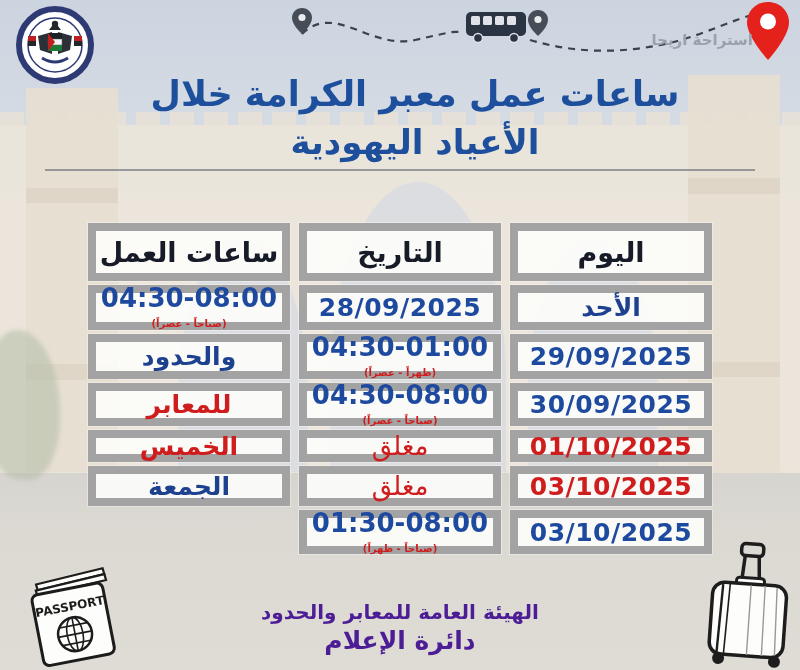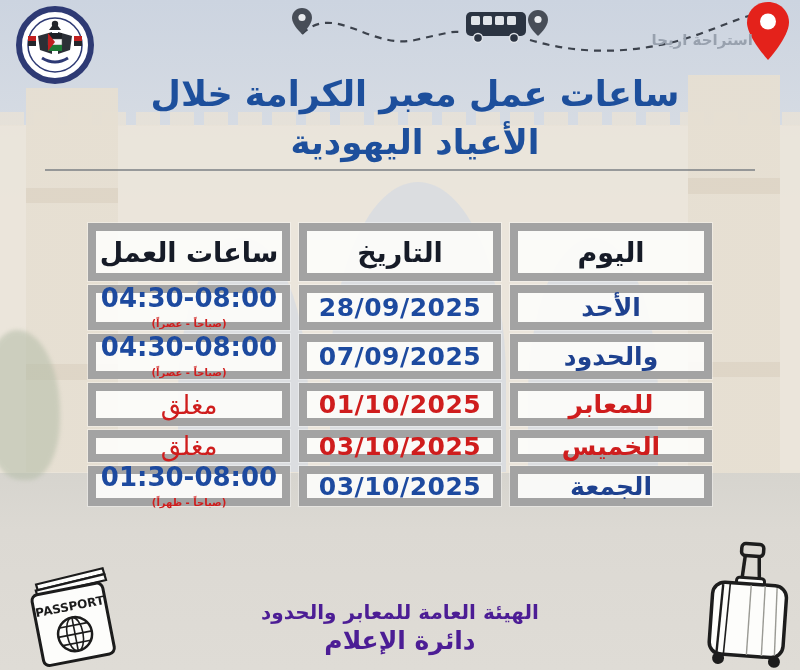--- a/index.html
+++ b/index.html
@@ -139,26 +139,33 @@
         <span class="day">الأحد</span>
       </div>
     <div class="cell">
         <span class="date">28/09/2025</span>
       </div>
     <div class="cell">
       <span class="time">04:30-08:00</span>
       <span class="note">(صباحاً - عصراً)</span>
     </div>
 
+    <div class="cell">
+        <span class="date">29/09/2025</span>
+      </div>
+    <div class="cell">
+      <span class="time">04:30-01:00</span>
+      <span class="note">(ظهراً - عصراً)</span>
+    </div>
 
     <div class="cell">
         <span class="day">والحدود</span>
       </div>
     <div class="cell">
-        <span class="date">07/09/2025</span>
+        <span class="date">30/09/2025</span>
       </div>
     <div class="cell">
       <span class="time">04:30-08:00</span>
       <span class="note">(صباحاً - عصراً)</span>
     </div>
 
     <div class="cell">
         <span class="day red">للمعابر</span>
       </div>
     <div class="cell">

